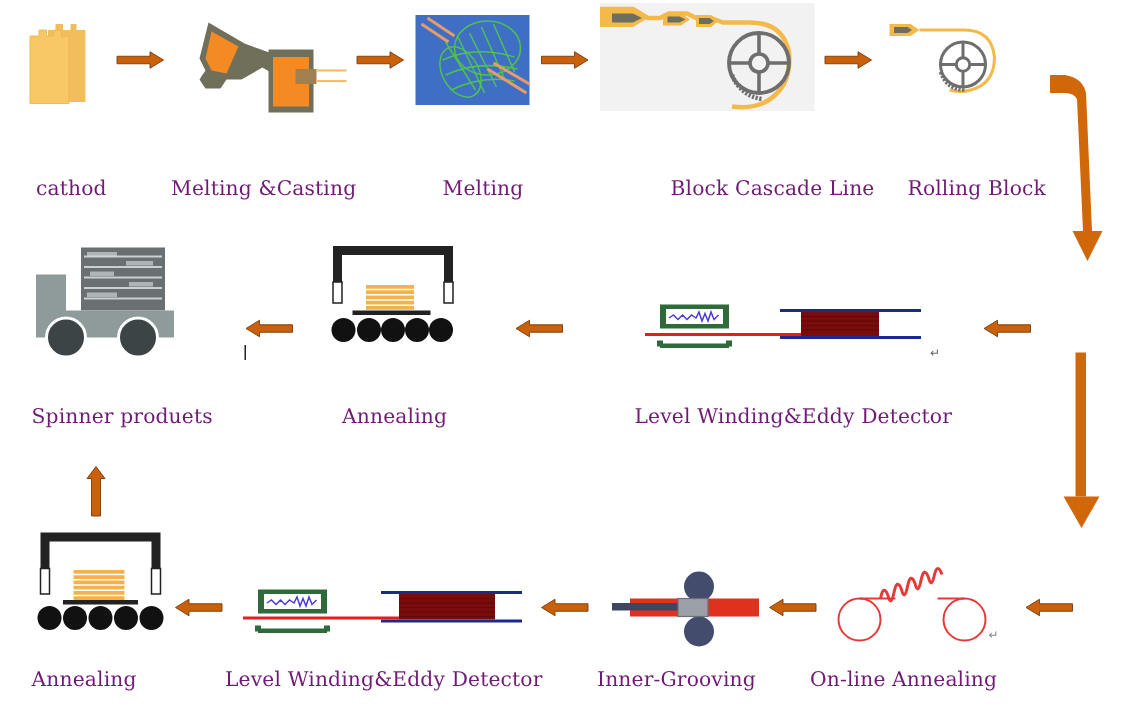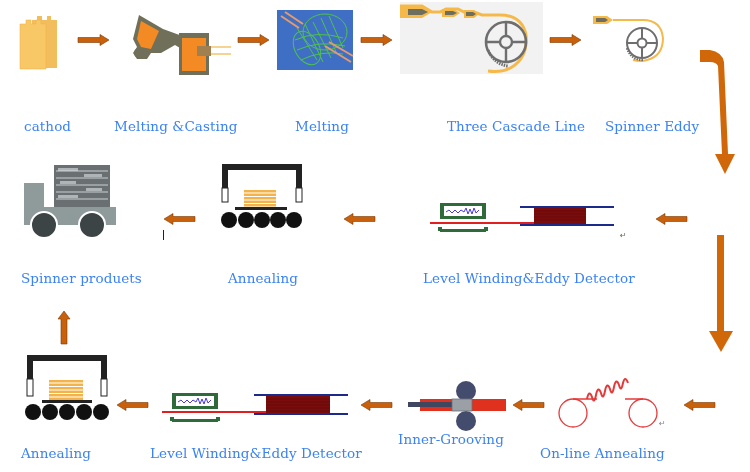--- a/index.html
+++ b/index.html
@@ -1,19 +1,19 @@
 <!DOCTYPE html>
 <html><head>
 <meta charset="utf-8">
 <style>
   html, body { margin:0; padding:0; background:#ffffff; }
   body { width:750px; height:472px; position:relative; overflow:hidden;
          font-family:"DejaVu Serif", "Liberation Serif", serif; }
   .abs { position:absolute; }
-  .label { position:absolute; font-size:13.5px; color:#3b82f6; white-space:nowrap; letter-spacing:0.1px; }
+  .label { position:absolute; font-size:13.5px; color:#701a75; white-space:nowrap; letter-spacing:0.1px; }
   svg { position:absolute; overflow:visible; }
 </style>
 </head>
 <body>
 
 <svg style="left:18px;top:14px" width="50" height="56" viewBox="0 0 50 56">
   <path d="M14 6 h5 v-4 h5 v4 h5 v-4 h4 v4 h6 v48 h-25z" fill="#f2bd5c"></path>
   <path d="M2 10 h6 v-4 h5 v4 h5 v-4 h5 v4 h5 v45 h-26z" fill="#f8c766" stroke="#f0b64e" stroke-width="0.6"></path>
 </svg>
 <span class="label" style="left:24px;top:118px">cathod</span>
@@ -64,36 +64,36 @@
   <path d="M8 7 h14 l6 3 l-6 3 h-14z" fill="#6e6e5e"></path>
   <path d="M42 7 h12 l6 4 l-6 4 h-12z" fill="#f5b94a"></path>
   <path d="M45 9 h8 l4 2 l-4 2 h-8z" fill="#6e6e5e"></path>
   <path d="M64 8 h10 l5 4 l-5 4 h-10z" fill="#f5b94a"></path>
   <path d="M66 10 h7 l3 2 l-3 2 h-7z" fill="#6e6e5e"></path>
   <circle cx="106" cy="40" r="20" fill="none" stroke="#6e6e6e" stroke-width="2.6"></circle>
   <circle cx="106" cy="40" r="6" fill="#f2f2f2" stroke="#6e6e6e" stroke-width="2.4"></circle>
   <path d="M106 20 v14 M106 46 v14 M86 40 h14 M112 40 h14" stroke="#6e6e6e" stroke-width="2.4"></path>
   <path d="M88 48 q6 14 20 16" fill="none" stroke="#6e6e6e" stroke-width="3" stroke-dasharray="1.5 1"></path>
 </svg>
-<span class="label" style="left:447px;top:118px">Three Cascade Line</span>
+<span class="label" style="left:447px;top:118px">Block Cascade Line</span>
 
 <svg style="left:550px;top:34px" width="32" height="12" viewBox="0 0 32 12">
   <path d="M0 3.5 h22 v-3 l9 5.5 l-9 5.5 v-3 h-22z" fill="#c8600c" stroke="#7a3a06" stroke-width="0.6"></path>
 </svg>
 
 <svg style="left:593px;top:14px" width="80" height="52" viewBox="0 0 80 52">
   <path d="M0 2 h14 l6 4 l-6 4 h-14z" fill="#f5b94a"></path>
   <path d="M3 4 h9 l3 2 l-3 2 h-9z" fill="#6e6e5e"></path>
   <path d="M20 6 h30 q18 0 20 18 q0 18 -16 22 q-6 2 -14 0" fill="none" stroke="#f5b94a" stroke-width="2"></path>
   <circle cx="49" cy="29" r="15" fill="none" stroke="#6e6e6e" stroke-width="2"></circle>
   <circle cx="49" cy="29" r="4.5" fill="#fff" stroke="#6e6e6e" stroke-width="2"></circle>
   <path d="M49 14 v10 M49 34 v10 M34 29 h10 M54 29 h10" stroke="#6e6e6e" stroke-width="2"></path>
   <path d="M34 34 q4 12 16 12" fill="none" stroke="#6e6e6e" stroke-width="2.4" stroke-dasharray="1.5 1"></path>
 </svg>
-<span class="label" style="left:605px;top:118px">Spinner Eddy</span>
+<span class="label" style="left:605px;top:118px">Rolling Block</span>
 
 <svg style="left:700px;top:50px" width="40" height="125" viewBox="0 0 40 125">
   <path d="M0 0 h10 q12 2 14 12 l4 92 h7 l-10 20 l-10 -20 h7 l-4 -88 q-2 -4 -8 -4 h-10z" fill="#d0680a"></path>
 </svg>
 
 <svg style="left:18px;top:163px" width="100" height="76" viewBox="0 0 100 76">
   <rect x="36" y="2" width="56" height="42" fill="#6a6f72"></rect>
   <g stroke="#c9d0d3" stroke-width="1.2" fill="none">
     <path d="M38 8 h52 M38 15 h52 M38 22 h52 M38 29 h52 M38 36 h52"></path>
   </g>
@@ -221,21 +221,21 @@
   <path d="M32 3.5 h-22 v-3 l-9 5.5 l9 5.5 v-3 h22z" fill="#c8600c" stroke="#7a3a06" stroke-width="0.6"></path>
 </svg>
 
 <svg style="left:408px;top:381px" width="100" height="50" viewBox="0 0 100 50">
   <circle cx="58" cy="10" r="10" fill="#444c6e"></circle>
   <circle cx="58" cy="40" r="10" fill="#444c6e"></circle>
   <rect x="12" y="18" width="86" height="12" fill="#e0301e"></rect>
   <rect x="0" y="21" width="50" height="5" fill="#3e4660"></rect>
   <rect x="44" y="18" width="20" height="12" fill="#9aa0a6" stroke="#6a7078" stroke-width="0.8"></rect>
 </svg>
-<span class="label" style="left:398px;top:431px">Inner-Grooving</span>
+<span class="label" style="left:398px;top:445px">Inner-Grooving</span>
 
 <svg style="left:512px;top:399px" width="32" height="12" viewBox="0 0 32 12">
   <path d="M32 3.5 h-22 v-3 l-9 5.5 l9 5.5 v-3 h22z" fill="#c8600c" stroke="#7a3a06" stroke-width="0.6"></path>
 </svg>
 
 <svg style="left:557px;top:386px" width="110" height="44" viewBox="0 0 110 44">
   <circle cx="16" cy="27" r="14" fill="none" stroke="#e53a3a" stroke-width="1.3"></circle>
   <circle cx="86" cy="27" r="14" fill="none" stroke="#e53a3a" stroke-width="1.3"></circle>
   <path d="M16 13 h24 M68 13 h18" fill="none" stroke="#e53a3a" stroke-width="1.3"></path>
   <path d="M30 13 q2 -10 5 -2 q2 8 4 -2 q2 -10 5 -2 q2 8 4 -2 q2 -10 5 -2 q2 8 4 -2 q2 -10 5 -2 q2 8 4 -2 q2 -8 5 0" fill="none" stroke="#e53a3a" stroke-width="2"></path>

